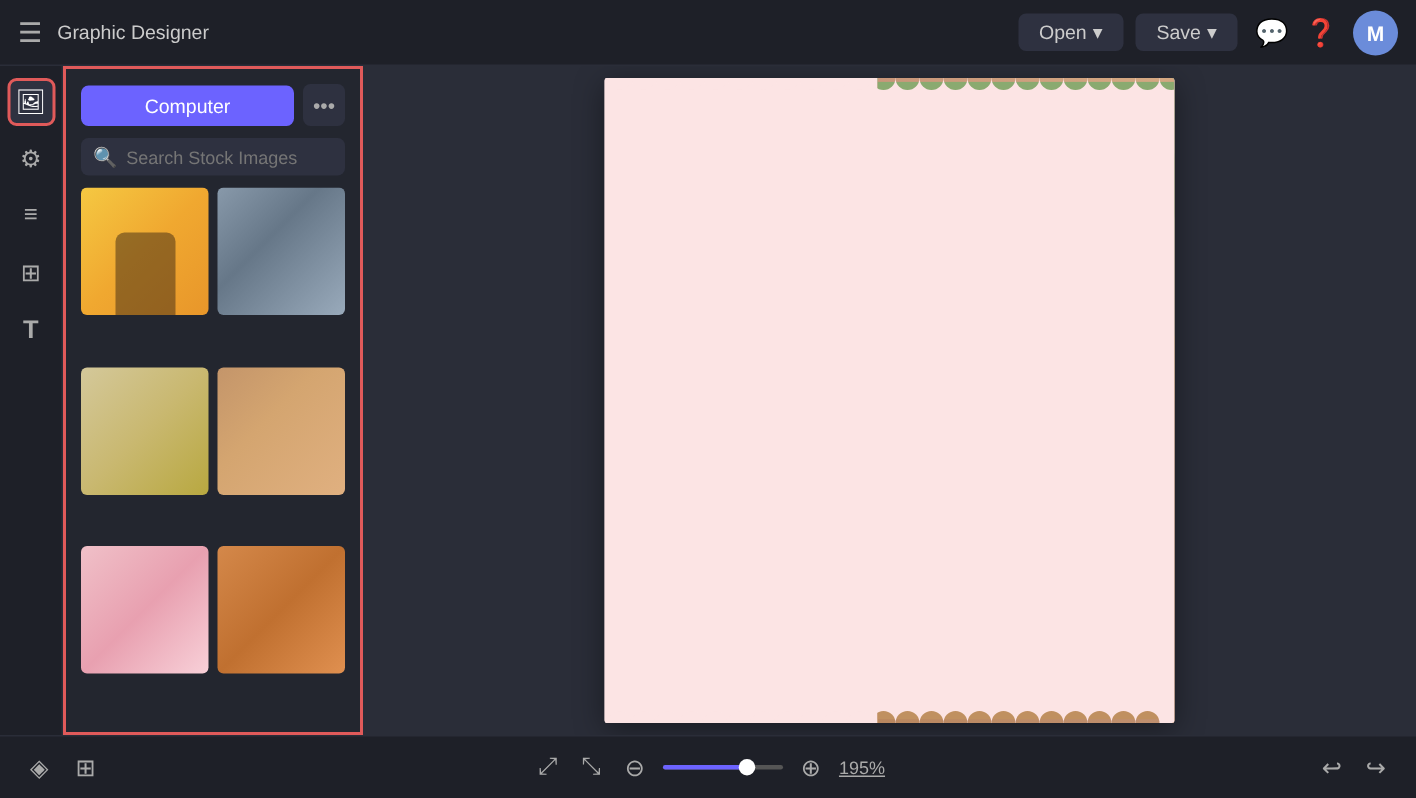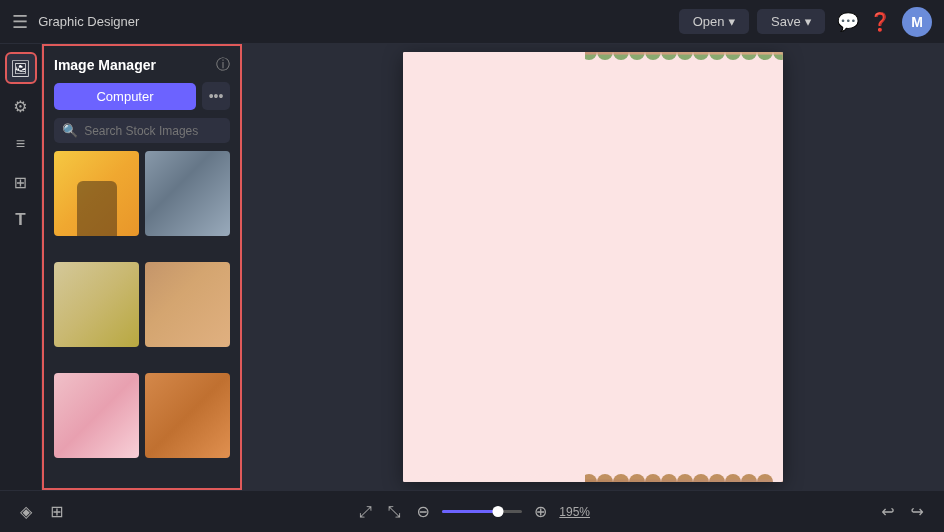--- a/index.html
+++ b/index.html
@@ -377,24 +377,20 @@
 
   <div class="icon-sidebar">
     <div class="sidebar-icon active">🖼</div>
     <div class="sidebar-icon">⚙</div>
     <div class="sidebar-icon">≡</div>
     <div class="sidebar-icon">⊞</div>
     <div class="sidebar-icon" style="font-weight:bold;font-size:17px;">T</div>
   </div>
 
   <div class="panel">
-    <div class="panel-header">
-      <span class="panel-title">Image Manager</span>
-      <span class="panel-info-icon">ⓘ</span>
-    </div>
     <div class="panel-upload-row">
       <button class="upload-btn">Computer</button>
       <button class="more-btn">•••</button>
     </div>
     <div class="search-box">
       <span class="search-icon">🔍</span>
       <input class="search-input" type="text" placeholder="Search Stock Images" style="">
     </div>
     <div class="images-grid">
       <div class="thumb thumb-1"></div>

